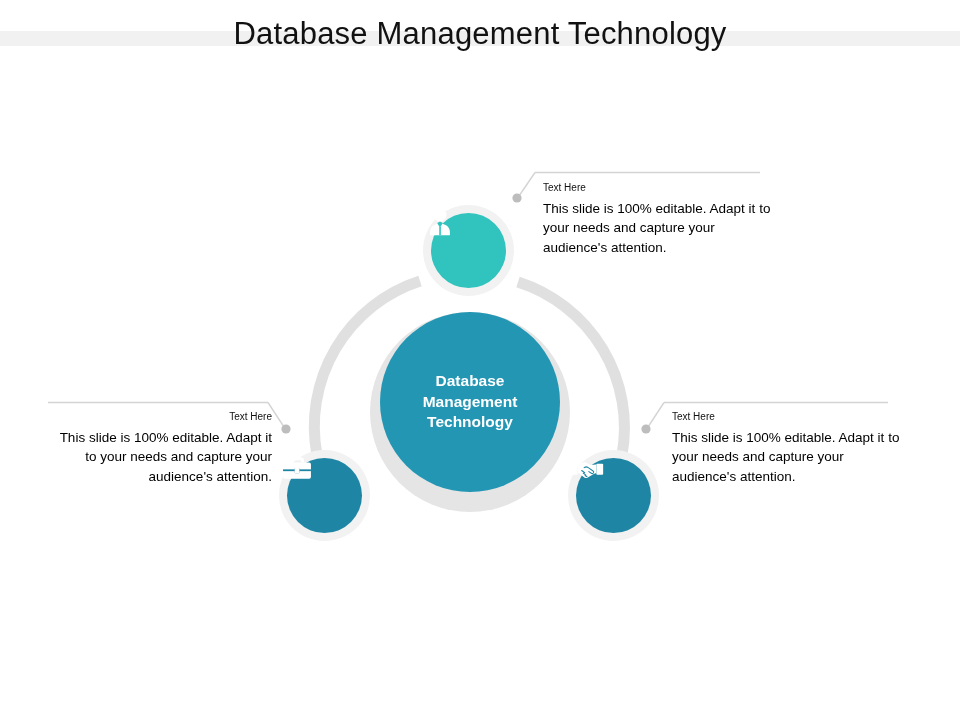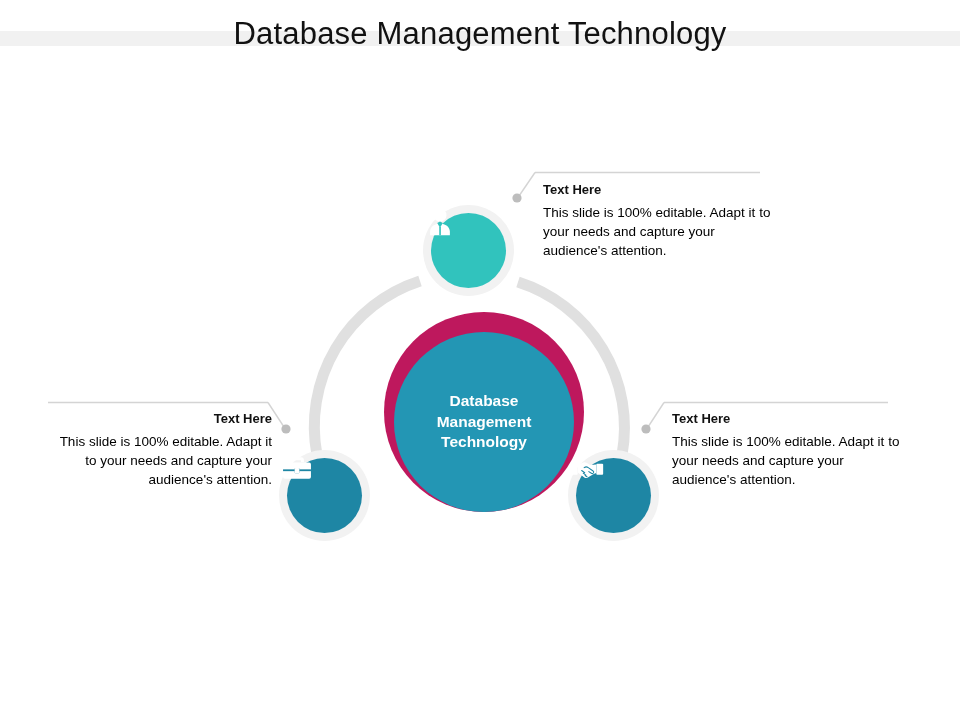--- a/index.html
+++ b/index.html
@@ -53,28 +53,28 @@
   }
   .stage svg {
     position: absolute;
     left: 0;
     top: 0;
   }
 
   
   .center-node {
     position: absolute;
-    left: 384px;
+    left: 370px;
     top: 312px;
     width: 200px;
     height: 200px;
     border-radius: 50%;
-    background: #be185d;
-    display: flex;
-    align-items: flex-end;
+    background: #e5e5e5;
+    display: flex;
+    align-items: flex-start;
     justify-content: center;
   }
   .center-disc {
     width: 180px;
     height: 180px;
     border-radius: 50%;
     background: #2396b4;
     display: flex;
     align-items: center;
     justify-content: center;
@@ -136,22 +136,22 @@
     height: 75px;
     background: #1e86a4;
   }
   .node .disc svg { display: block; }
 
   
   .callout {
     position: absolute;
   }
   .callout .heading {
-    font-size: 13px;
-    font-weight: bold;
+    font-size: 10px;
+    font-weight: normal;
     color: #111111;
     margin: 0 0 5px 0;
     line-height: 1.2;
   }
   .callout .body {
     font-size: 13.5px;
     font-weight: 400;
     color: #000000;
     line-height: 1.43;
     margin: 0;

